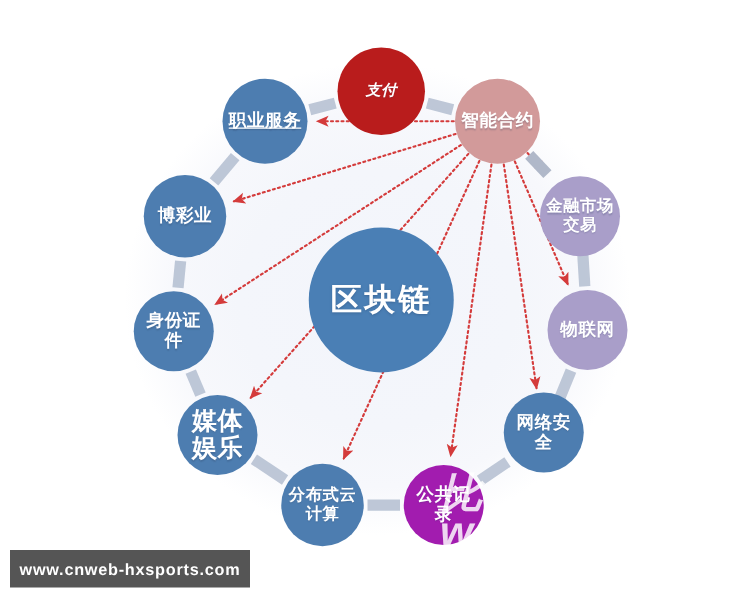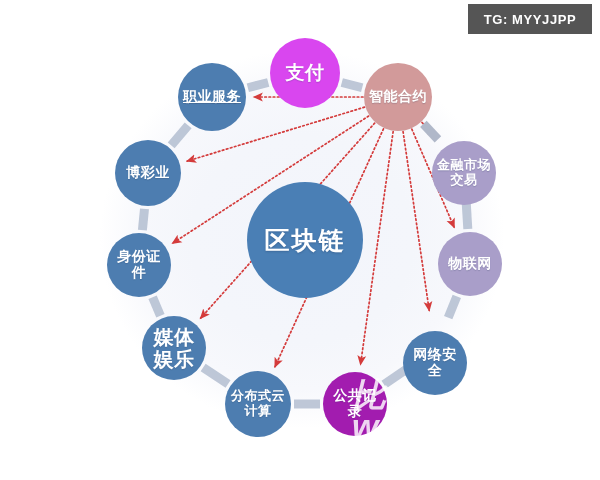--- a/index.html
+++ b/index.html
@@ -142,33 +142,33 @@
       </g>
   </svg>
 
   <div id="nodes-layer">
       <div class="node center-node" style="left: 247px; top: 182px; width: 116px; height: 116px; background: rgb(74, 127, 181);">
         <span class="node-label">区块链</span>
       </div>
       <div class="node" style="left: 178px; top: 63px; width: 68px; height: 68px; background: rgb(77, 125, 176); font-size: 14px; text-decoration: underline;">
         <span class="node-label">职业服务</span>
       </div>
-      <div class="node" style="left: 270px; top: 38px; width: 70px; height: 70px; background: #d946ef; font-size: 19px;">
+      <div class="node" style="left: 270px; top: 38px; width: 70px; height: 70px; background: #b91c1c; font-size: 12px; font-style: italic;">
         <span class="node-label">支付</span>
       </div>
       <div class="node" style="left: 364px; top: 63px; width: 68px; height: 68px; background: rgb(210, 154, 154); font-size: 14px;">
         <span class="node-label">智能合约</span>
       </div>
       <div class="node" style="left: 432px; top: 141px; width: 64px; height: 64px; background: rgb(169, 158, 201); font-size: 13px;">
         <span class="node-label">金融市场交易</span>
       </div>
       <div class="node" style="left: 438px; top: 232px; width: 64px; height: 64px; background: rgb(169, 158, 201); font-size: 14px;">
         <span class="node-label">物联网</span>
       </div>
-      <div class="node" style="left: 403px; top: 331px; width: 64px; height: 64px; background: rgb(77, 125, 176); font-size: 14px;">
+      <div class="node" style="left: 403px; top: 314px; width: 64px; height: 64px; background: rgb(77, 125, 176); font-size: 14px;">
         <span class="node-label">网络安全</span>
       </div>
       <div class="node" style="left: 323px; top: 372px; width: 64px; height: 64px; background: #a21caf; font-size: 14px;">
         <span class="node-label">公共记录</span>
       </div>
       <div class="node" style="left: 225px; top: 371px; width: 66px; height: 66px; background: rgb(77, 125, 176); font-size: 13px;">
         <span class="node-label">分布式云计算</span>
       </div>
       <div class="node" style="left: 142px; top: 316px; width: 64px; height: 64px; background: rgb(77, 125, 176); font-size: 20px;">
         <span class="node-label">媒体娱乐</span>
@@ -179,16 +179,16 @@
       <div class="node" style="left: 115px; top: 140px; width: 66px; height: 66px; background: rgb(77, 125, 176); font-size: 14px;">
         <span class="node-label">博彩业</span>
       </div>
     </div>
 
   <div id="overlay-glyph">
       <div>比</div>
       <div>w</div>
     </div>
 
-  <div class="wm" id="wm-top">TG: MYYJJPP</div>
 
+  <div class="wm" id="wm-bottom">www.cnweb-hxsports.com</div>
 
 </div>
 
 </body></html>

